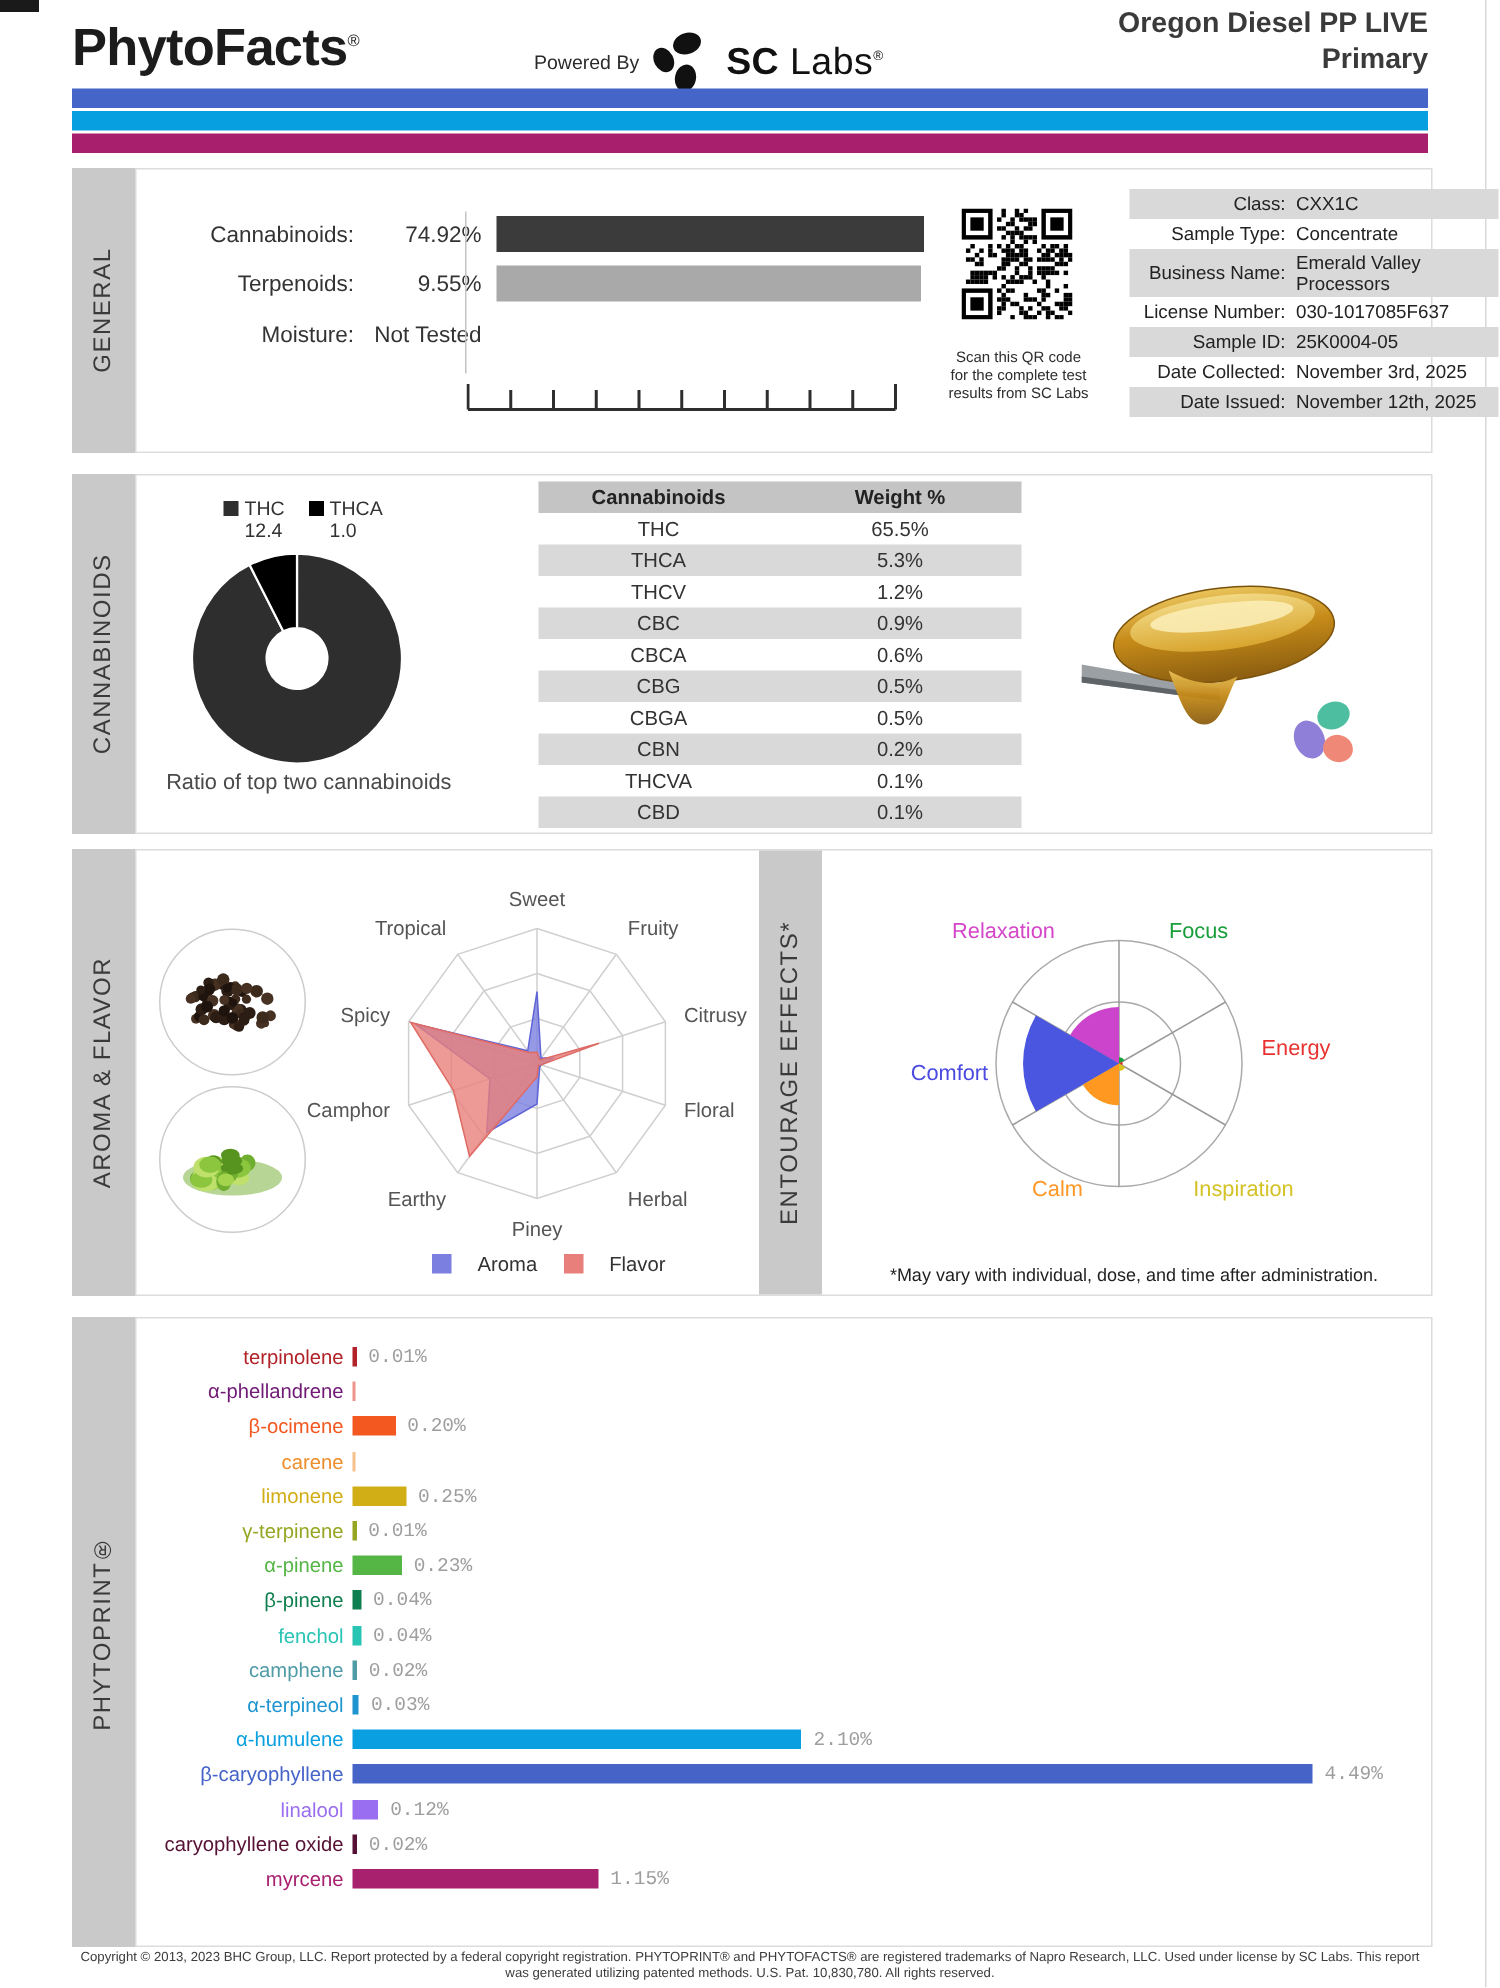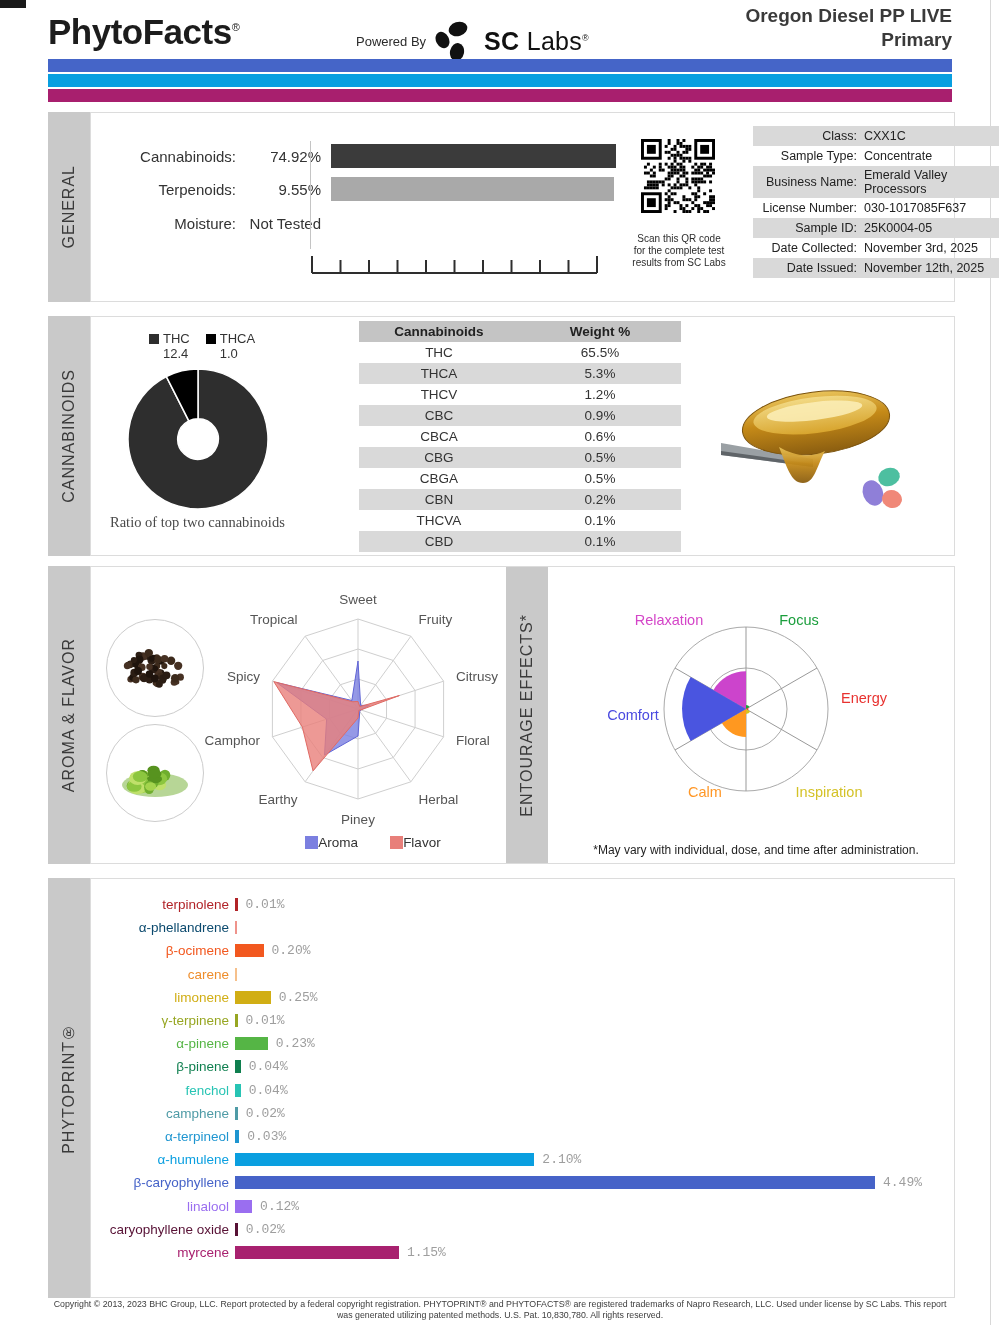--- a/index.html
+++ b/index.html
@@ -43,35 +43,35 @@
   .info-value{flex:1;text-align:left;line-height:14px;padding:2px 0;}
 
   
   #sec-cannabinoids{top:316px;height:240px;}
   .donut-legend{position:absolute;left:58px;top:14px;display:flex;gap:16px;}
   .dl-item{display:flex;flex-direction:column;align-items:flex-start;font-size:13px;color:#333;}
   .dl-top{display:flex;align-items:center;gap:4px;}
   .dl-sq{width:10px;height:10px;display:inline-block;}
   .dl-num{margin-left:14px;line-height:15px;}
   #donut-svg{position:absolute;left:27px;top:42px;}
-  .donut-caption{position:absolute;left:19px;top:197px;width:205px;text-align:left;font-size:14.5px;color:#4a4a4a;font-family:Liberation Serif, serif;}
+  .donut-caption{position:absolute;left:5px;top:197px;width:205px;text-align:right;font-size:14.5px;color:#4a4a4a;}
   .cab-table{position:absolute;left:268px;top:4px;width:322px;font-size:13.5px;color:#333;}
   .cab-row{display:flex;height:21px;align-items:center;}
   .cab-row.head{background:#c4c4c4;font-weight:700;color:#222;}
   .cab-row.alt{background:#d9d9d9;}
   .cab-c1{width:160px;text-align:center;}
   .cab-c2{width:162px;text-align:center;}
   #photo-svg{position:absolute;left:630px;top:54px;}
 
   
   #sec-aroma{top:566px;height:298px;}
   .circle-img{position:absolute;left:15px;width:96px;height:96px;border-radius:50%;border:1px solid #ccc;overflow:hidden;background:#fff;}
   #radar-svg{position:absolute;left:110px;top:10px;}
   .radar-legend{position:absolute;left:170px;top:268px;width:210px;display:flex;justify-content:center;gap:18px;font-size:13.5px;color:#333;}
-  .rl-item{display:flex;align-items:center;gap:0;margin-left:14px;}
+  .rl-item{display:flex;align-items:center;gap:17px;}
   .rl-sq{width:13px;height:13px;display:inline-block;}
   .sub-tab{position:absolute;left:415px;top:0;width:42px;height:100%;background:#c9c9c9;display:flex;align-items:center;justify-content:center;}
   .sub-tab span{writing-mode:vertical-rl;transform:rotate(180deg);font-size:16px;letter-spacing:1px;color:#3a3a3a;font-weight:500;white-space:nowrap;}
   #polar-svg{position:absolute;left:470px;top:30px;}
   .ent-footnote{position:absolute;left:460px;top:276px;width:410px;text-align:center;font-size:12px;color:#1f1f1f;}
 
   
   #sec-phytoprint{top:878px;height:420px;}
   .terp-rows{position:absolute;left:0;top:14px;width:860px;}
   .t-row{display:flex;align-items:center;height:23.2px;}
@@ -648,21 +648,21 @@
 
   <div class="section" id="sec-phytoprint">
     <div class="content">
       <div class="terp-rows" id="terp-rows">
           <div class="t-row">
             <div class="t-label" style="color: rgb(177, 35, 40);">terpinolene</div>
             <div class="t-bar" style="background: rgb(177, 35, 40); width: 2.5px;"></div>
             <div class="t-val">0.01%</div>
           </div>
           <div class="t-row">
-            <div class="t-label" style="color: #0c4a6e;">α-phellandrene</div>
+            <div class="t-label" style="color: #701a75;">α-phellandrene</div>
             <div class="t-bar" style="background: rgb(226, 58, 44); width: 1.5px; opacity: 0.55;"></div>
           </div>
           <div class="t-row">
             <div class="t-label" style="color: rgb(242, 88, 31);">β-ocimene</div>
             <div class="t-bar" style="background: rgb(242, 88, 31); width: 28.5078px;"></div>
             <div class="t-val">0.20%</div>
           </div>
           <div class="t-row">
             <div class="t-label" style="color: rgb(238, 141, 43);">carene</div>
             <div class="t-bar" style="background: rgb(238, 141, 43); width: 1.5px; opacity: 0.55;"></div>

